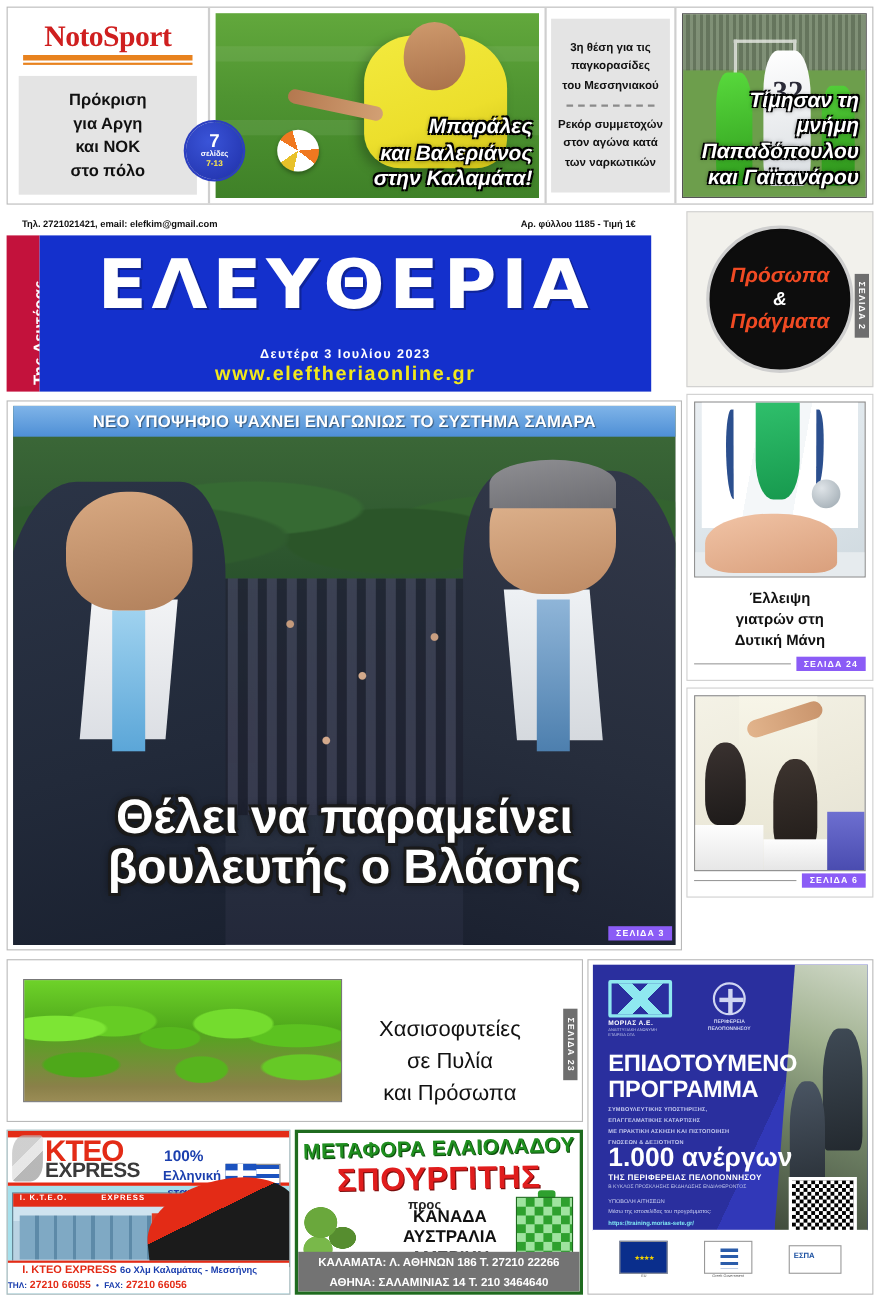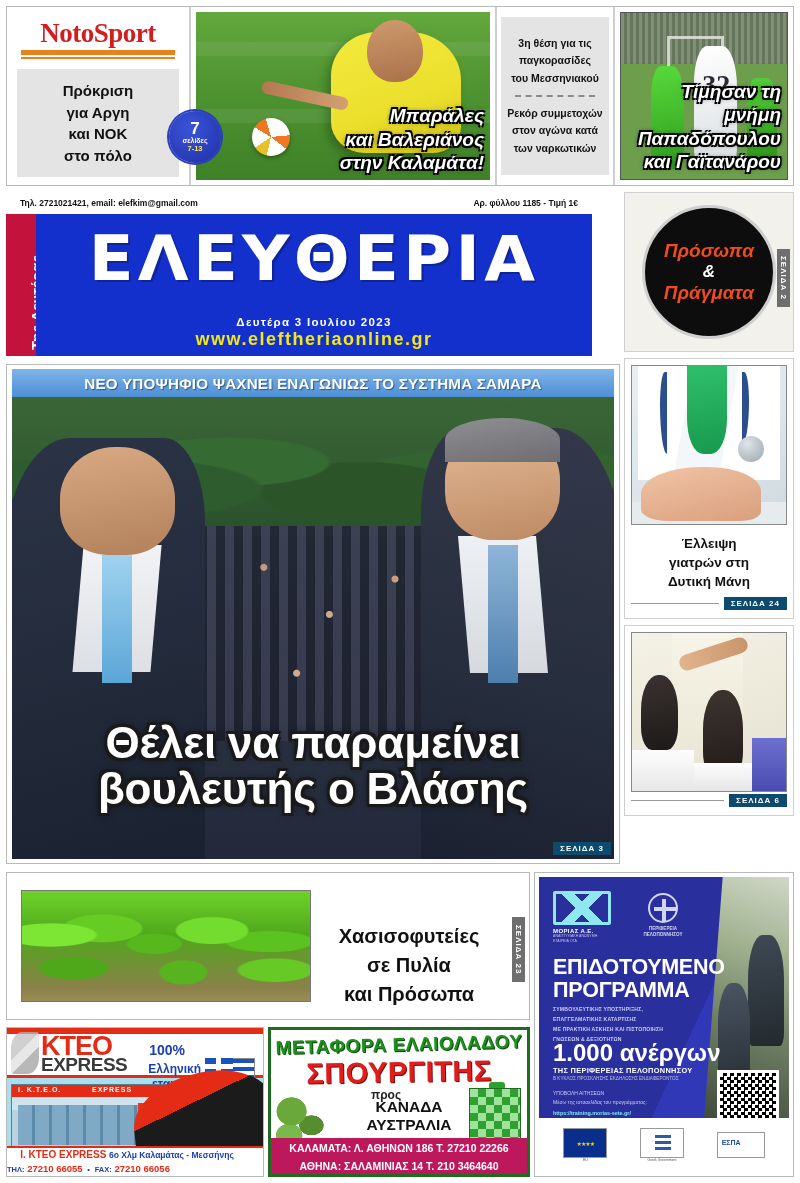--- a/index.html
+++ b/index.html
@@ -149,21 +149,21 @@
     width:134px; height:134px; border-radius:50%;
     background:#0d0d0d; border:3px solid #cfcfcf;
     display:flex; flex-direction:column; align-items:center; justify-content:center;
     box-shadow:0 0 0 2px #0d0d0d inset;
   }
   .promo-circle .l1, .promo-circle .l3 {
     color:#f04a23; font-weight:bold; font-style:italic; font-size:19px; line-height:1.15;
   }
   .promo-circle .l2 { color:#ffffff; font-weight:bold; font-style:italic; font-size:17px; line-height:1.15; }
   .page-tab {
-    display:inline-block; background:#0c4a6e; color:#fff; font-weight:bold;
+    display:inline-block; background:#8b5cf6; color:#fff; font-weight:bold;
     font-size:8px; letter-spacing:1px; padding:2px 7px;
   }
   .promo-tab-vert {
     position:absolute; right:3px; top:56px;
     writing-mode:vertical-rl; background:#6e6e6e; color:#fff;
     font-weight:bold; font-size:8px; letter-spacing:1px; padding:7px 2px;
   }
 
   .side-item { margin-top:6px; border:1px solid #cfcfcf; padding:6px; background:#fff; }
   .side-photo { width:100%; height:160px; border:1px solid #888; overflow:hidden; position:relative; }
@@ -299,21 +299,21 @@
       radial-gradient(ellipse at 10% 40%, #7de534 0 12%, transparent 13%),
       radial-gradient(ellipse at 28% 34%, #66cc24 0 13%, transparent 14%),
       radial-gradient(ellipse at 46% 48%, #56b81d 0 12%, transparent 13%),
       radial-gradient(ellipse at 66% 36%, #74dc2e 0 13%, transparent 14%),
       radial-gradient(ellipse at 86% 46%, #5cc220 0 12%, transparent 13%),
       radial-gradient(ellipse at 18% 70%, #4ea81a 0 10%, transparent 11%),
       radial-gradient(ellipse at 56% 74%, #57b41e 0 10%, transparent 11%),
       radial-gradient(ellipse at 88% 72%, #66c926 0 10%, transparent 11%);
   }
   .hemp-caption {
-    flex:1; text-align:center; font-weight:bold; font-size:20px; color:#111; line-height:1.45;
+    flex:1; text-align:center; font-weight:normal; font-size:20px; color:#111; line-height:1.45;
     padding-right:22px;
     margin-top:39px;
   }
   .hemp-tab-vert {
     position:absolute; right:4px; top:44px;
     writing-mode:vertical-rl; background:#6e6e6e; color:#fff;
     font-weight:bold; font-size:8px; letter-spacing:1px; padding:8px 2px;
   }
 
   
@@ -375,21 +375,21 @@
     background:
       radial-gradient(ellipse at 30% 30%, #6aa83c 0 24%, transparent 25%),
       radial-gradient(ellipse at 62% 54%, #568d2f 0 22%, transparent 23%),
       radial-gradient(ellipse at 26% 72%, #79b84a 0 20%, transparent 21%);
   }
   .olive-tin { position:absolute; right:6px; top:58px; width:52px; height:56px;
     background:
       repeating-conic-gradient(#2ea02e 0 25%, #9fe39f 0 50%) 0 0/16px 16px;
     border:1px solid #1f6b1f; }
   .olive-tin-cap { position:absolute; right:22px; top:52px; width:16px; height:8px; background:#2ea02e; border-radius:3px; }
-  .olive-bar { position:absolute; left:0; right:0; bottom:0; height:36px; background:#be185d; }
+  .olive-bar { position:absolute; left:0; right:0; bottom:0; height:36px; background:#737373; }
   .olive-bar div { text-align:center; color:#ffffff; font-weight:bold; font-size:10.5px; line-height:1.55; padding-top:2px; }
 
   .ad-epidot {
     position:absolute; left:534px; top:872px; width:260px; height:305px;
     border:1px solid #b9b9b9; background:#ffffff; overflow:hidden;
   }
   .epi-blue { position:absolute; left:4px; top:4px; right:4px; height:242px;
     background:linear-gradient(115deg,#2a2f9e 0 62%, #3138b8 62% 78%, #2a2f9e 78%); overflow:hidden; }
   .epi-photo { position:absolute; right:0; top:0; width:34%; height:100%;
     background:linear-gradient(200deg,#cfd8c7 0%, #9fb08e 32%, #6d7f63 62%, #404b3c 100%);

